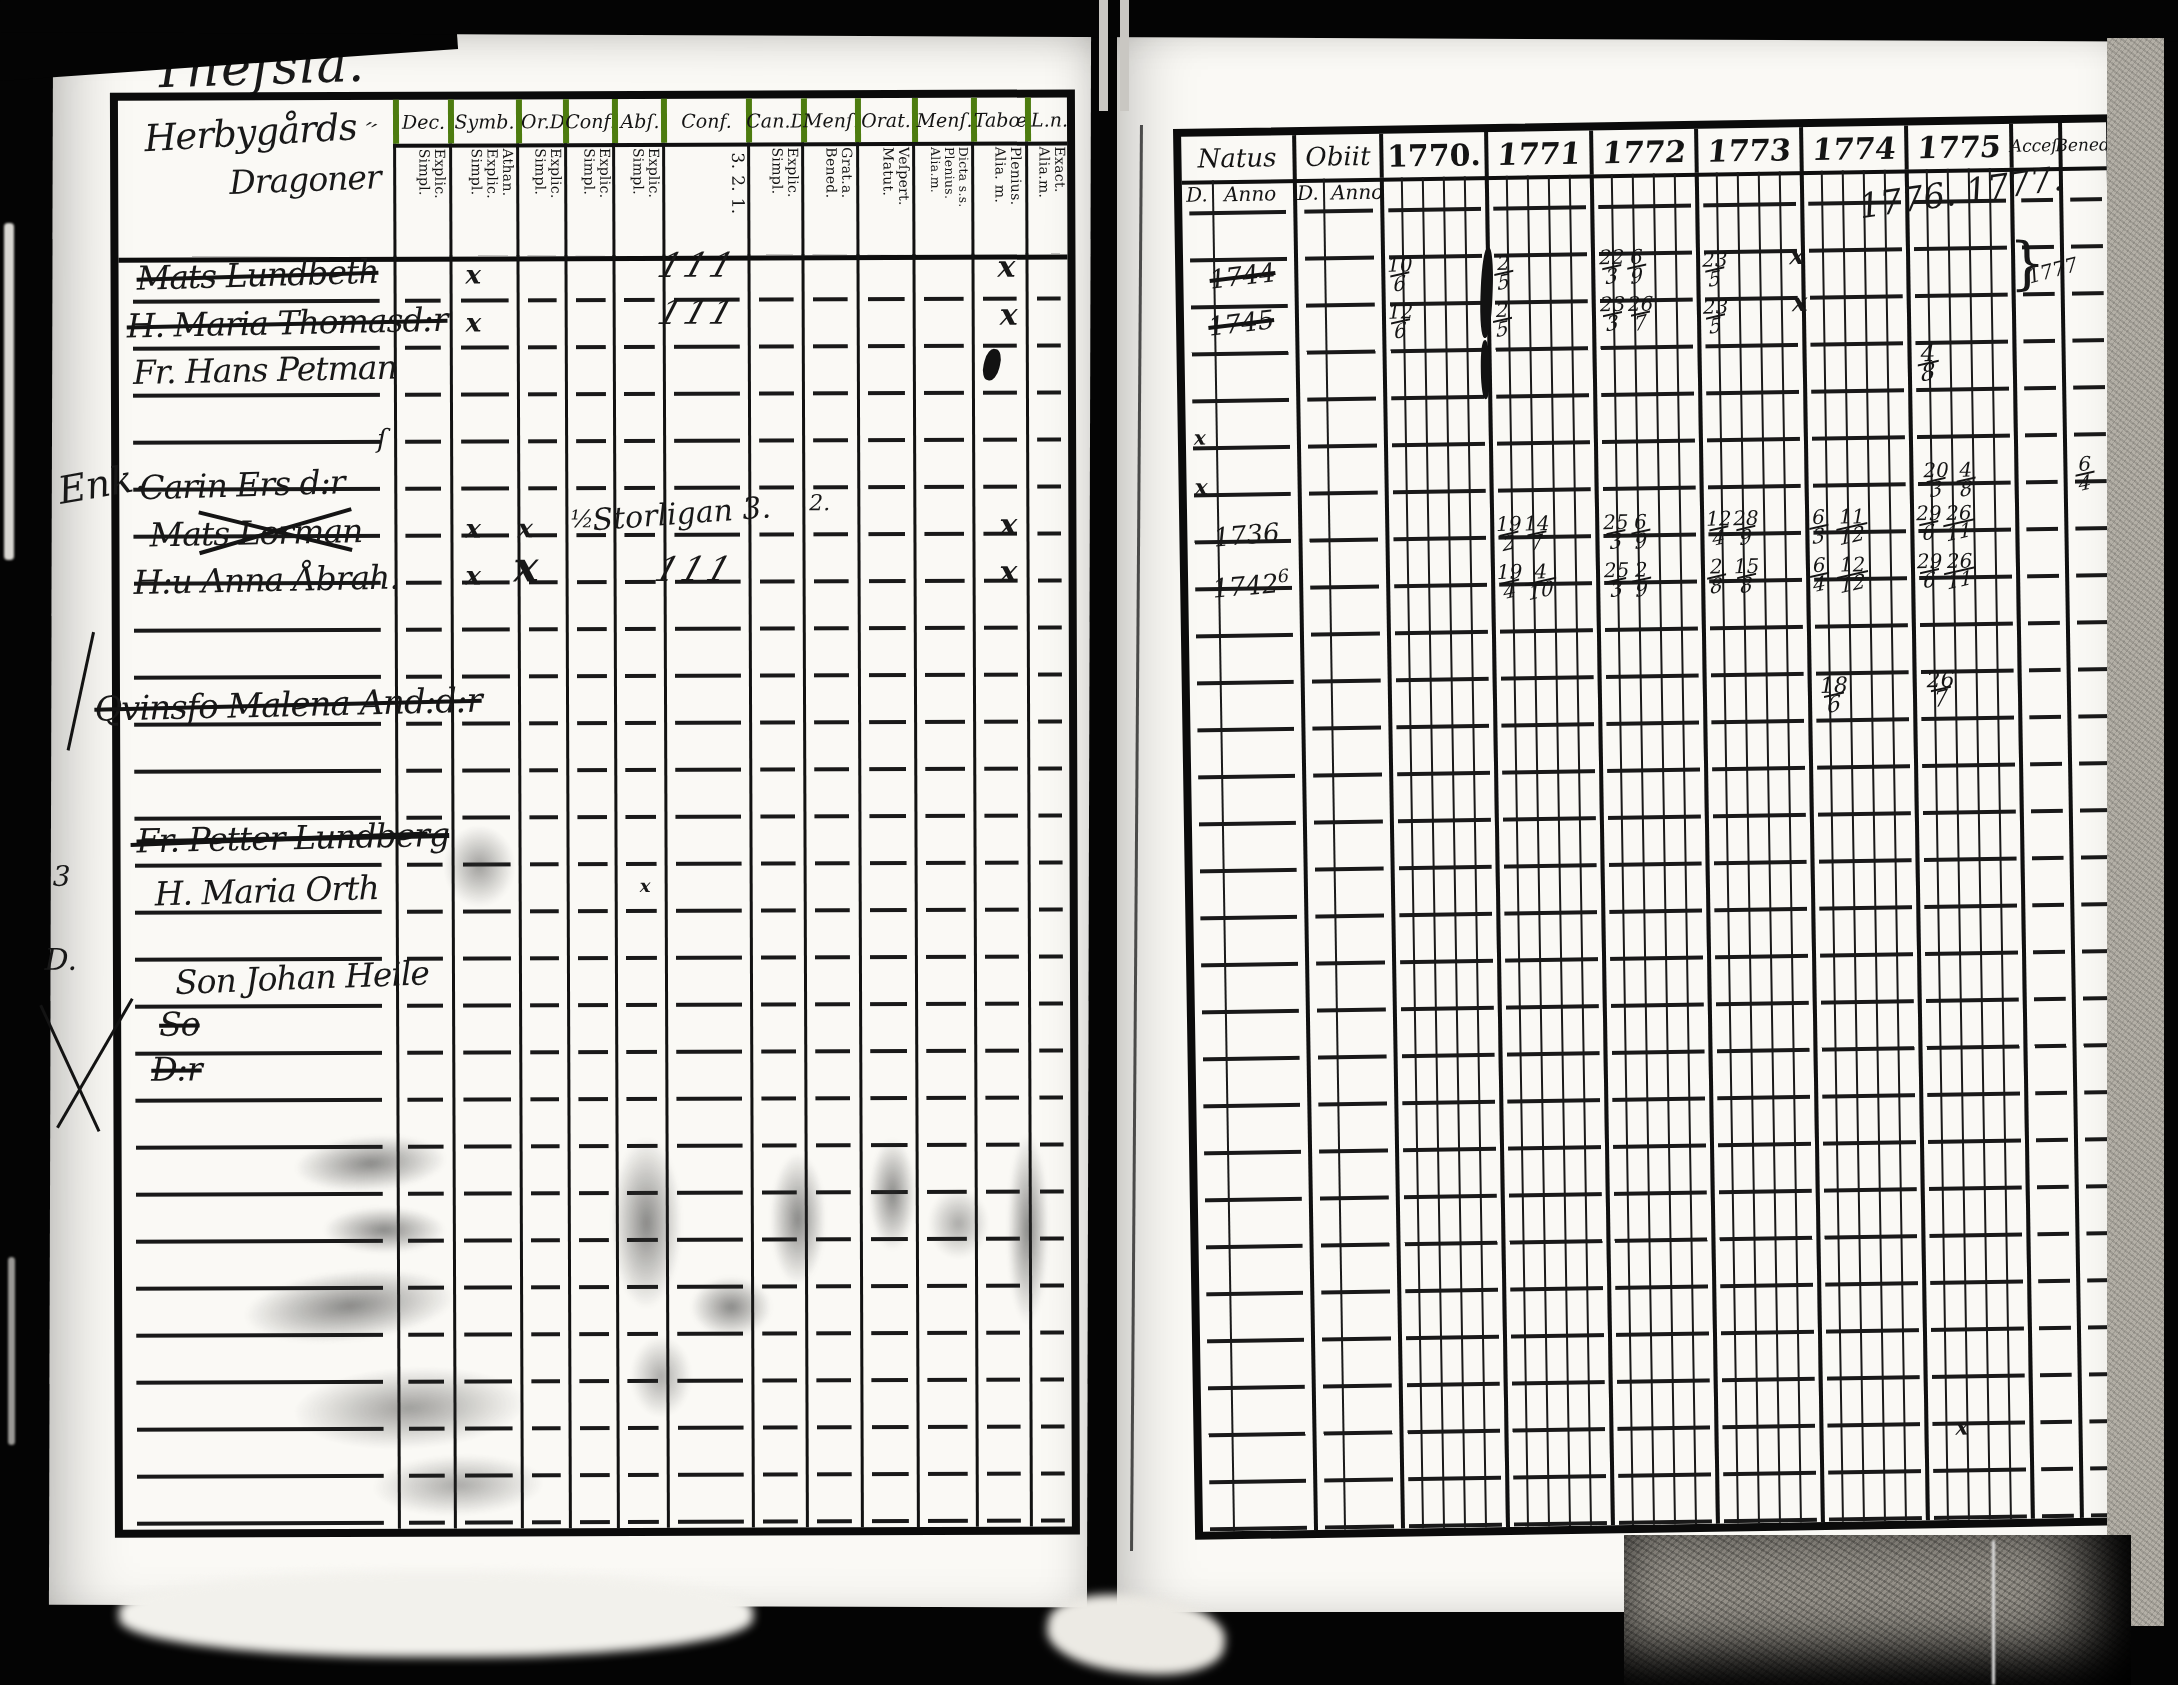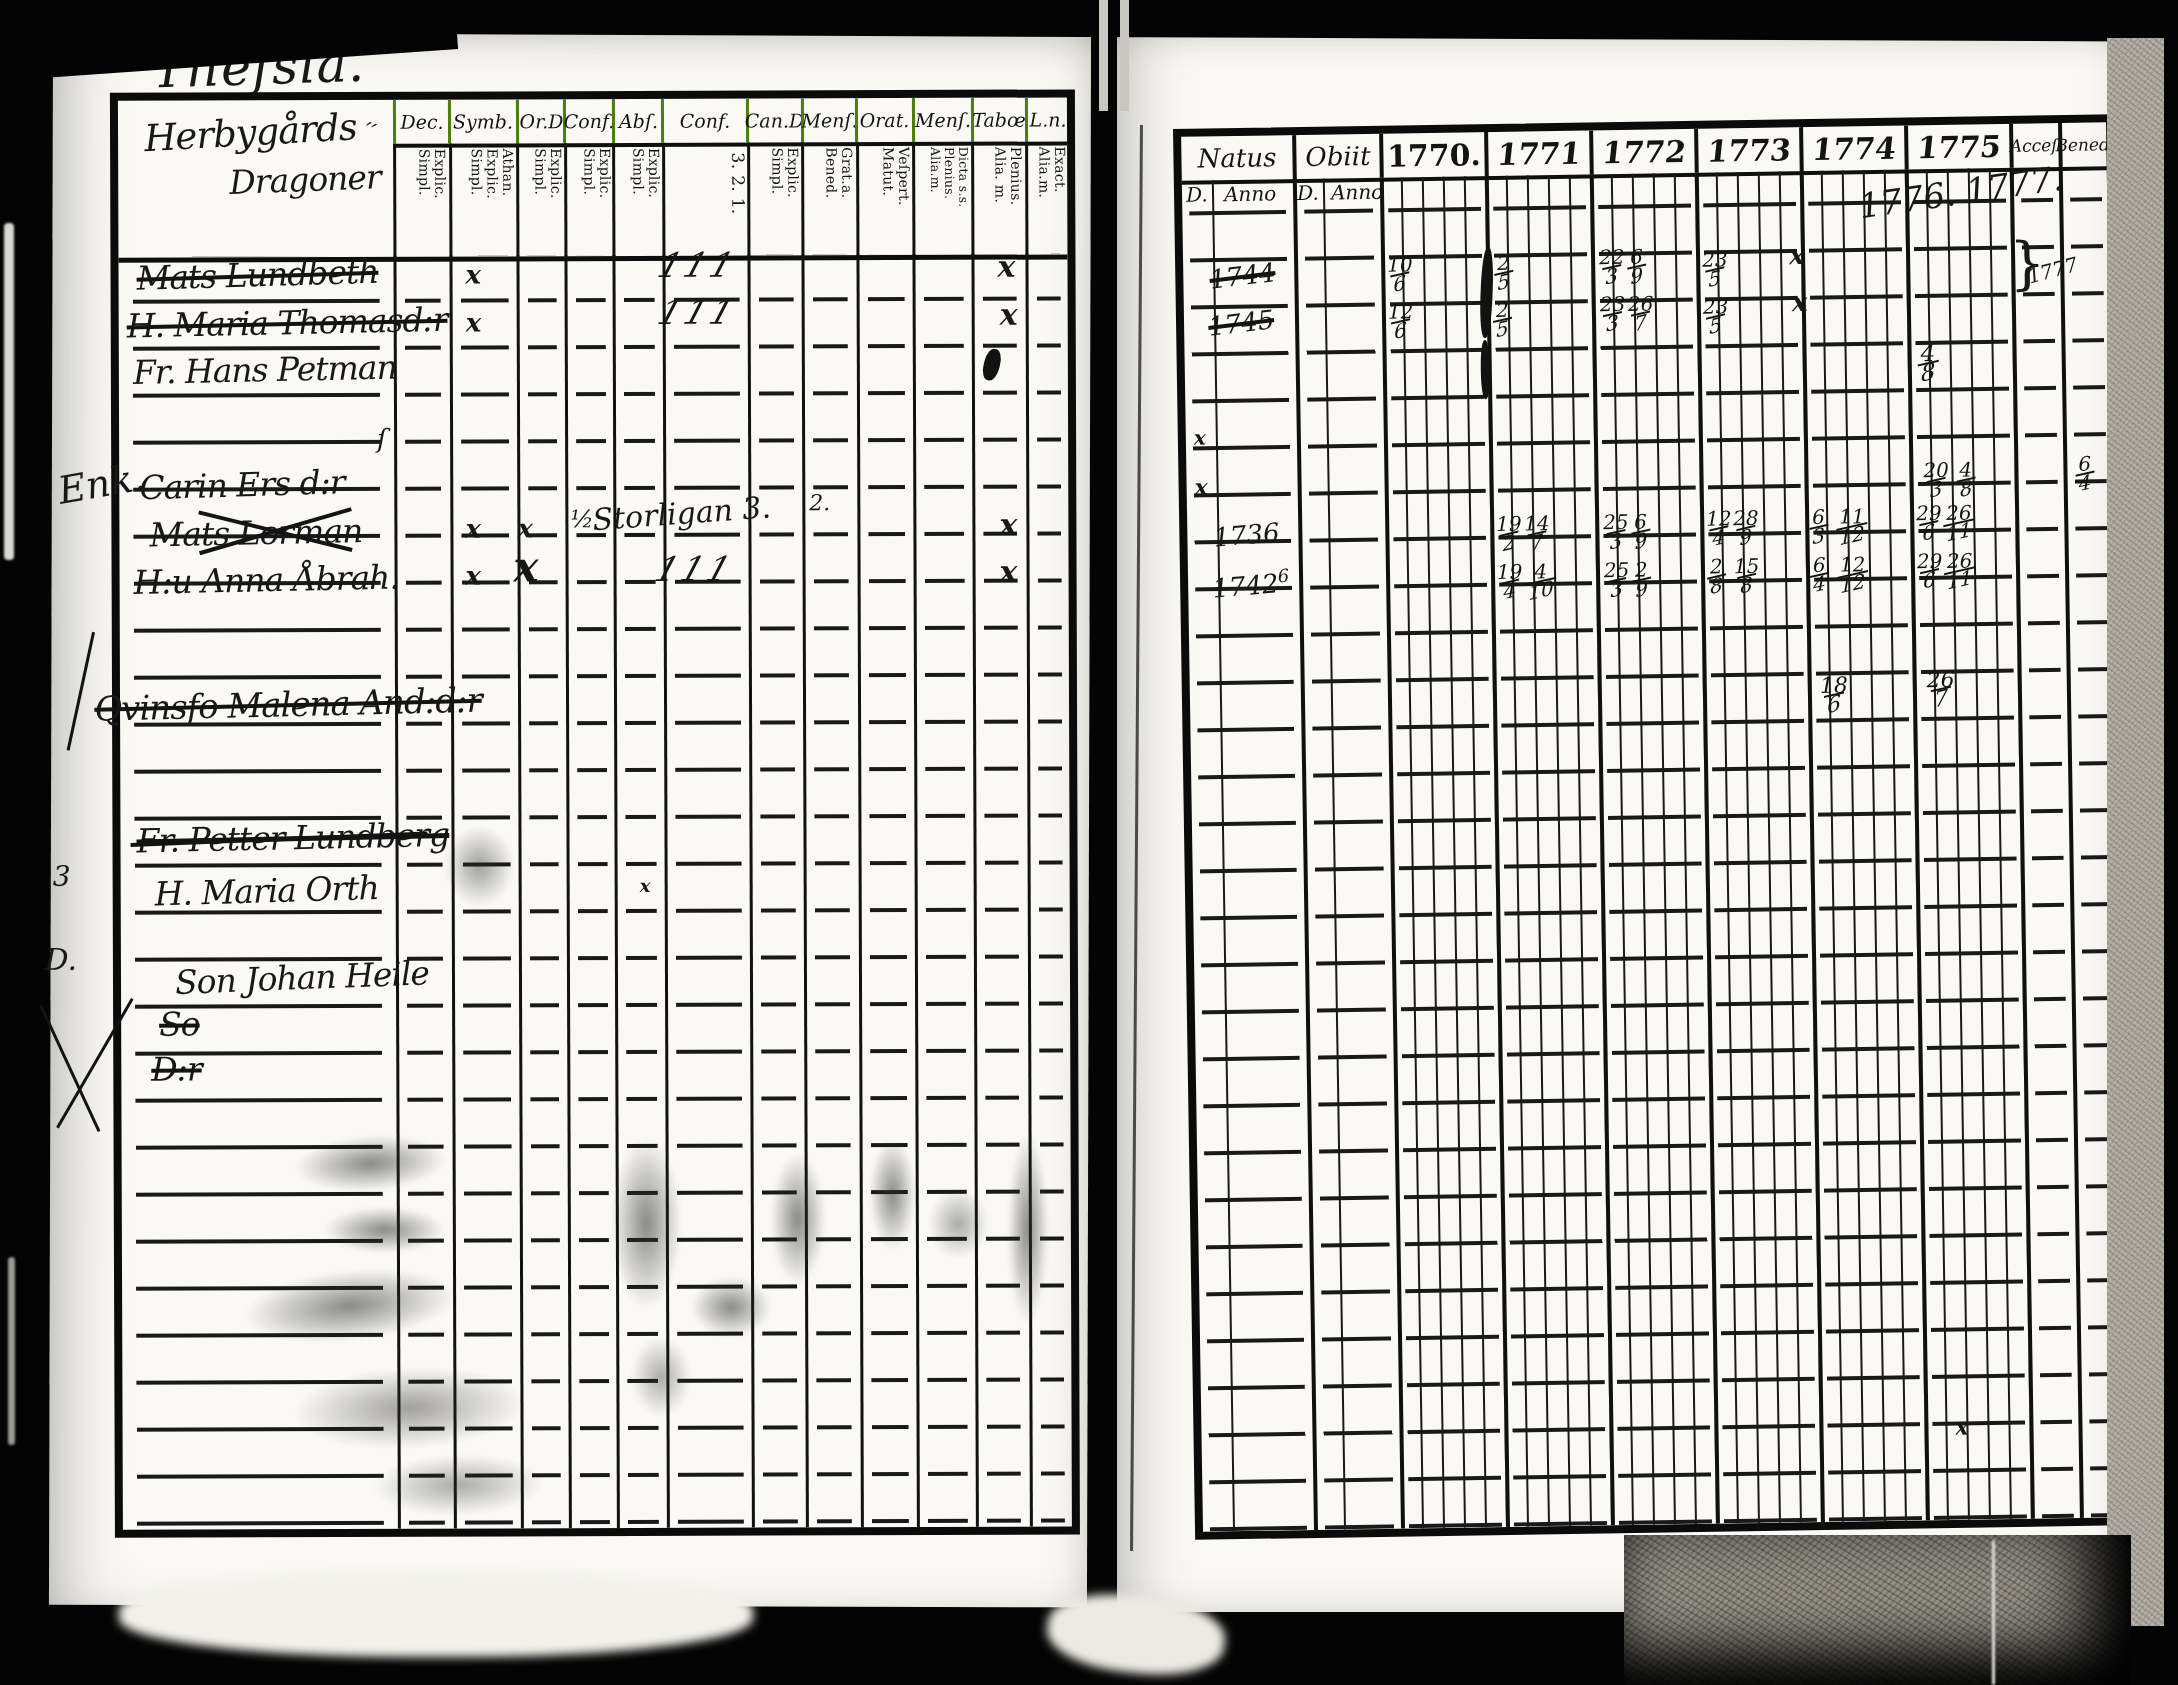--- a/index.html
+++ b/index.html
@@ -7,21 +7,21 @@
          font-family:"DejaVu Serif",serif;color:#141414;}
   .pg{position:absolute;background:#faf9f5;}
   .pg-l{left:51px;top:30px;width:1038px;height:1576px;transform:rotate(.15deg);
         box-shadow:inset 42px 0 69px -34px rgba(0,0,0,.30), inset -26px 0 50px -30px rgba(0,0,0,.22), inset 0 34px 50px -30px rgba(0,0,0,.18);}
   .pg-r{left:1117px;top:26px;width:1024px;height:1586px;
         box-shadow:inset 40px 0 69px -32px rgba(0,0,0,.28), inset -30px 0 59px -28px rgba(0,0,0,.25), inset 0 30px 46px -30px rgba(0,0,0,.16);}
   .tb{position:absolute;border:8px solid #0b0b0b;box-sizing:border-box;}
   .tb-l{left:57px;top:64px;width:965px;height:1445px;transform:rotate(-.35deg);transform-origin:0 0;}
   .tb-r{left:56px;top:103px;width:941px;height:1411px;transform:rotate(-.9deg);transform-origin:0 0;}
   
-  .hl{position:absolute;top:0;height:44px;border-left:3px solid #4d7c0f;box-sizing:border-box;
+  .hl{position:absolute;top:0;height:44px;border-left:6px solid #4d7c0f;box-sizing:border-box;
       display:flex;align-items:center;justify-content:center;font-style:italic;font-size:19px;white-space:nowrap;overflow:visible;}
   .hrow{position:absolute;top:0;height:44px;border-bottom:4px solid #0f0f0f;box-sizing:content-box;}
   .srow{position:absolute;left:0;right:0;top:44px;height:113px;border-bottom:5px solid #0d0d0d;}
   .sc{position:absolute;top:0;height:113px;border-left:3px solid #111;box-sizing:border-box;}
   .vs{position:absolute;inset:2px 0 0 0;writing-mode:vertical-rl;text-orientation:sideways;
       font-size:14px;letter-spacing:0.3px;line-height:1.05;text-align:left;padding-top:3px;}
   .vs i{display:block;font-style:normal;margin:0 1px;white-space:nowrap;}
   
   .bc{position:absolute;bottom:0;border-left:3px solid #121212;box-sizing:border-box;
       background-image:linear-gradient(180deg,rgba(0,0,0,0) 43px,#191919 43px);

